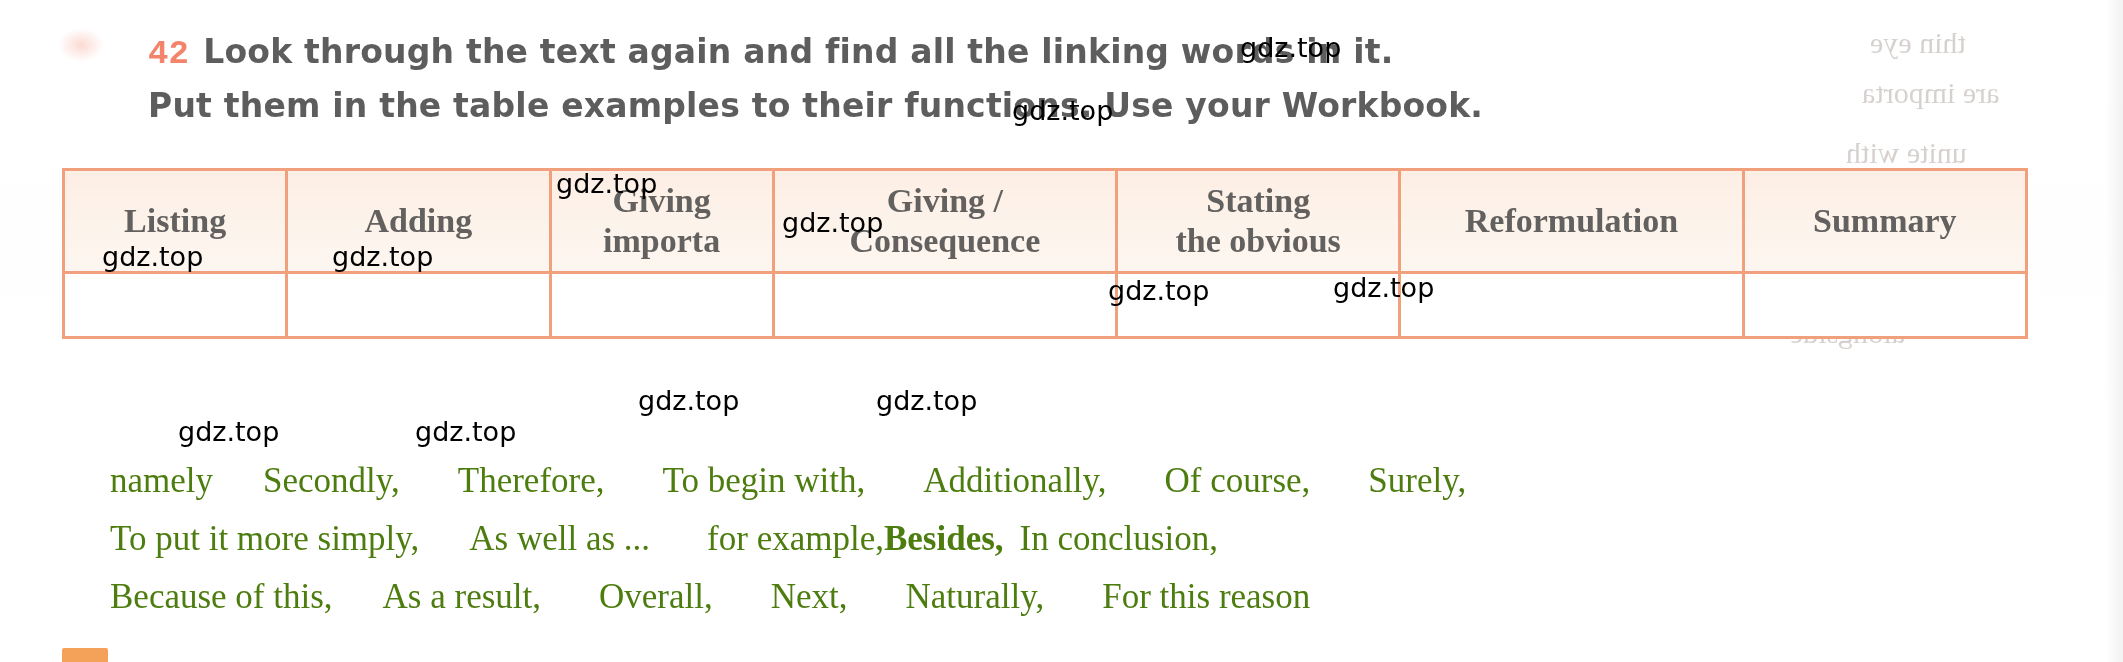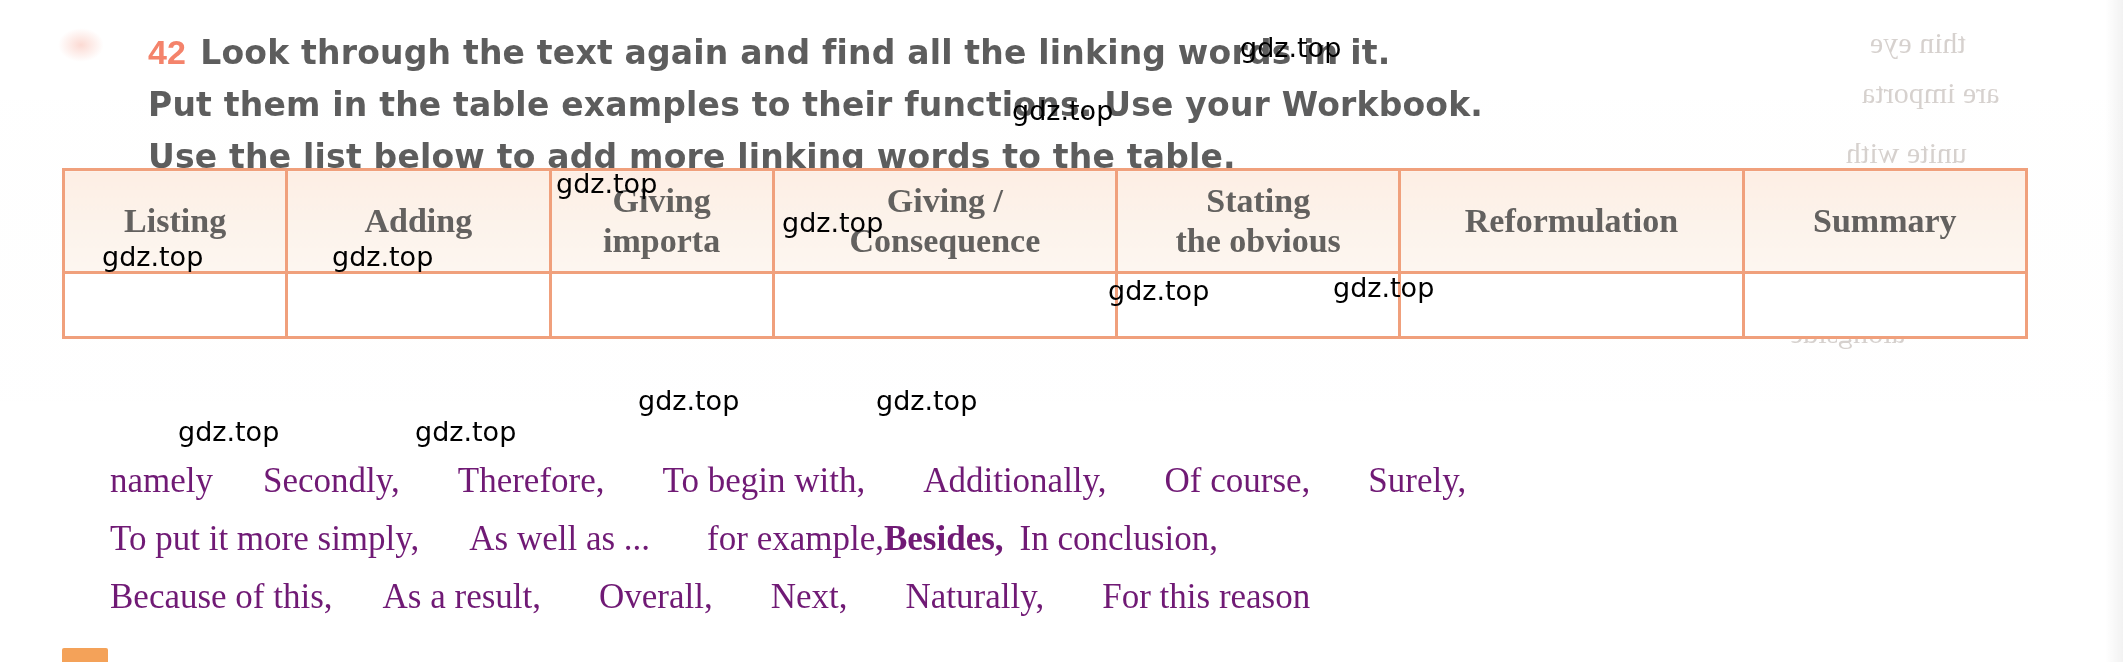--- a/index.html
+++ b/index.html
@@ -46,21 +46,21 @@
     font-family: "DejaVu Sans", sans-serif;
     font-size: 33px;
     font-weight: 700;
     color: #5d5d5d;
     letter-spacing: 0.2px;
     line-height: 52px;
     white-space: nowrap;
   }
   .ex-num {
     color: #f4836b;
-    font-family: Liberation Sans, sans-serif;
+    font-family: Liberation Mono, monospace;
     font-size: 34px;
     font-weight: 700;
     margin-right: 14px;
   }
 
   
   .ling-table {
     position: absolute;
     left: 62px;
     top: 168px;
@@ -92,21 +92,21 @@
   
   .word-list {
     position: absolute;
     left: 110px;
     top: 452px;
     width: 1940px;
   }
   .word-row {
     font-family: "Liberation Serif", serif;
     font-size: 35px;
-    color: #701a75;
+    color: #4d7c0f;
     line-height: 58px;
     white-space: nowrap;
   }
   .word-row .w { margin-right: 0; }
 
   
   .wm {
     position: absolute;
     font-family: "DejaVu Sans", sans-serif;
     font-size: 27px;
@@ -160,21 +160,20 @@
     <div class="bleed-text" style="left: 1832px; top: 196px;">and ethnic</div>
     <div class="bleed-text" style="left: 1800px; top: 256px;">solve conflict</div>
     <div class="bleed-text" style="left: 1790px; top: 316px;">alongside</div>
   </div>
 
 <div class="exercise">
   <div class="ex-line">
     <span class="ex-num">42</span><span>Look through the text again and find all the linking words in it.</span>
   </div>
   <div class="ex-line">Put them in the table examples to their functions. Use your Workbook.</div>
-  <div class="ex-line">Use the list below to add more linking words to the table.</div>
 </div>
 
 <table class="ling-table">
   <thead>
     <tr>
       <td style="width:11%">
         <div>Listing</div>
       </td>
       <td style="width:13%">
         <div>Adding</div>

